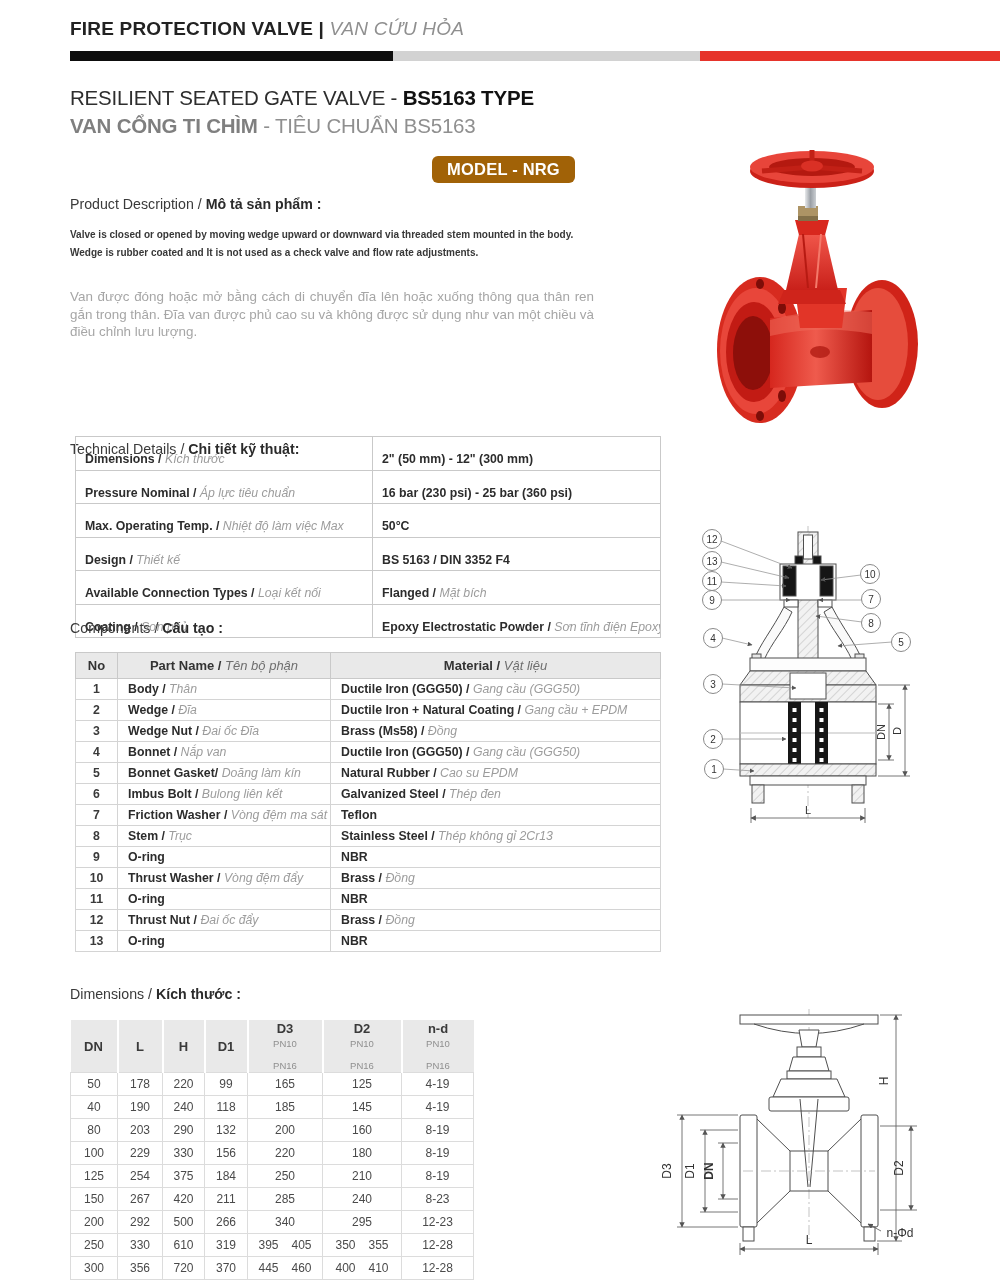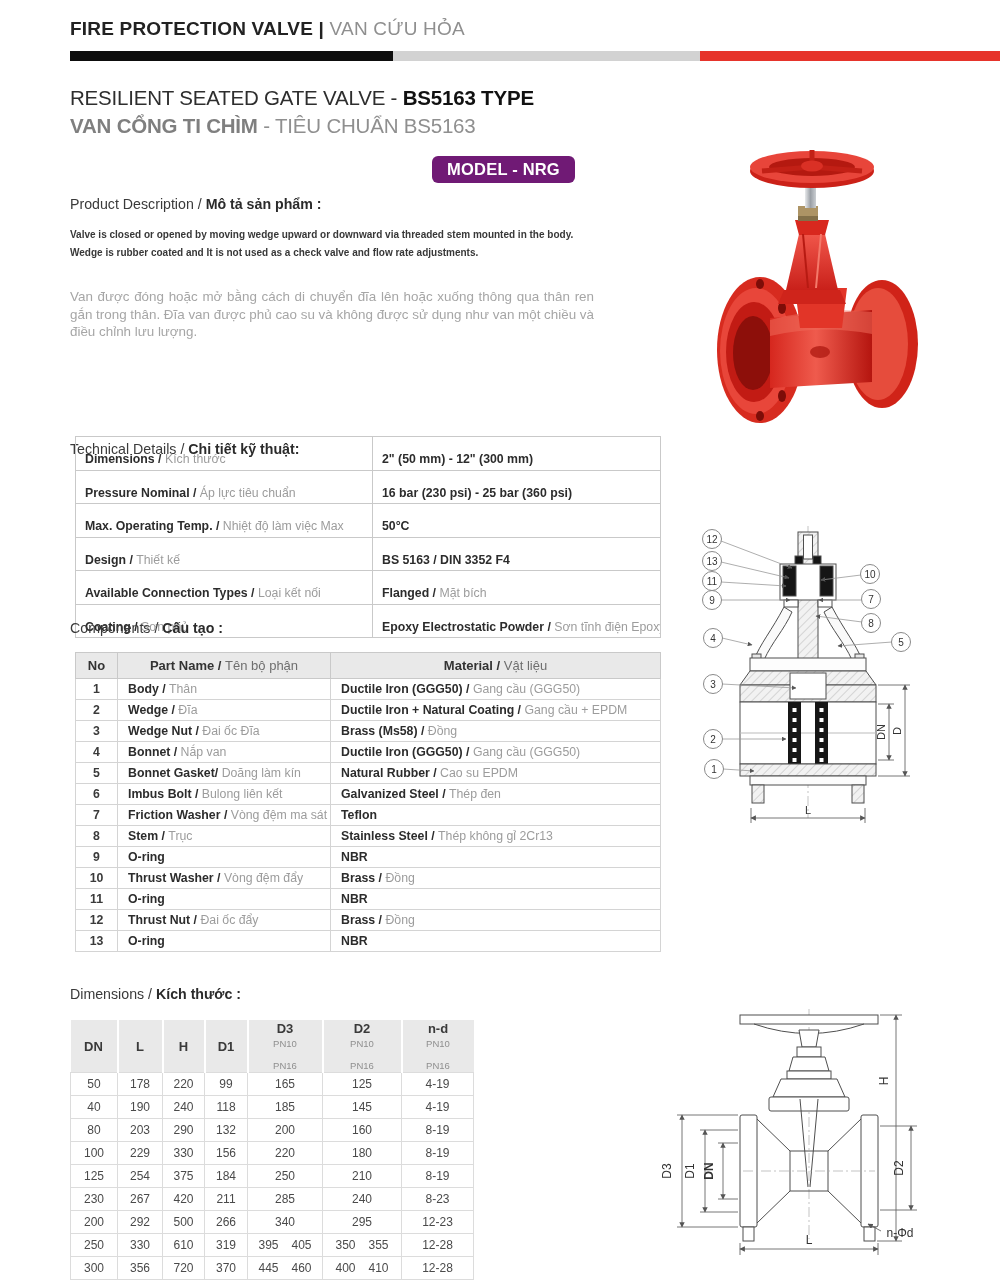--- a/index.html
+++ b/index.html
@@ -12,31 +12,31 @@
   .divider{position:absolute;left:70px;top:51px;width:930px;height:10px;display:flex;}
   .divider .seg-black{width:323px;background:#0d0d0d;}
   .divider .seg-gray{width:307px;background:#d2d2d2;}
   .divider .seg-red{width:300px;background:#e6342b;}
   
   .main-title{position:absolute;left:70px;top:84px;font-size:20.5px;line-height:28px;letter-spacing:-.2px;white-space:nowrap;}
   .main-title .l1{color:#2e2e2e;}
   .main-title .l1 b{color:#111;}
   .main-title .l2{color:#8f8f8f;}
   .main-title .l2 b{color:#7f7f7f;}
-  .badge{position:absolute;left:432px;top:156px;width:143px;height:27px;background:#701a75;border-radius:6px;
+  .badge{position:absolute;left:432px;top:156px;width:143px;height:27px;background:#a16207;border-radius:6px;
          color:#fff;font-weight:bold;font-size:16.5px;display:flex;align-items:center;justify-content:center;letter-spacing:.2px;}
   
   .sec-h{position:absolute;left:70px;font-size:14.2px;color:#3a3a3a;white-space:nowrap;}
   .sec-h b{color:#2b2b2b;}
   
   .desc-en{position:absolute;left:70px;top:226px;width:524px;font-size:10px;line-height:17.5px;color:#383838;font-weight:bold;}
   .desc-vi{position:absolute;left:70px;top:288px;width:524px;font-size:13.4px;line-height:17.5px;color:#a6a6a6;text-align:justify;}
   
   .en{color:#2c2c2c;font-weight:bold;}
-  .vi{color:#9c9c9c;font-weight:normal;}
+  .vi{color:#9c9c9c;font-weight:normal;font-style:italic;}
   
   .tech-table{position:absolute;left:75px;top:436px;width:585px;border-collapse:collapse;table-layout:fixed;}
   .tech-table td{border:1px solid #c9c9c9;height:20.5px;font-size:12.3px;padding:12px 4px 0 9px;vertical-align:middle;white-space:nowrap;overflow:hidden;}
   
   .comp-table{position:absolute;left:75px;top:652px;width:585px;border-collapse:collapse;table-layout:fixed;}
   .comp-table th{background:#e9e9e9;border:1px solid #c9c9c9;height:23px;font-size:13px;font-weight:bold;color:#333;}
   .comp-table th .vi{font-weight:normal;color:#6e6e6e;}
   .comp-table td{border:1px solid #d4d4d4;height:20px;font-size:12.3px;padding:0 4px 0 10px;vertical-align:middle;white-space:nowrap;overflow:hidden;}
   .comp-table td.no{text-align:center;padding:0;font-weight:bold;color:#3a3a3a;}
   
@@ -532,21 +532,21 @@
           </td>
       <td>
             <div class="pair">
               <span>210</span>
             </div>
           </td>
       <td>8-19</td>
     </tr>
 
     <tr>
-      <td>230</td>
+      <td>150</td>
       <td>267</td>
       <td>420</td>
       <td>211</td>
       <td>
             <div class="pair">
               <span>285</span>
             </div>
           </td>
       <td>
             <div class="pair">

